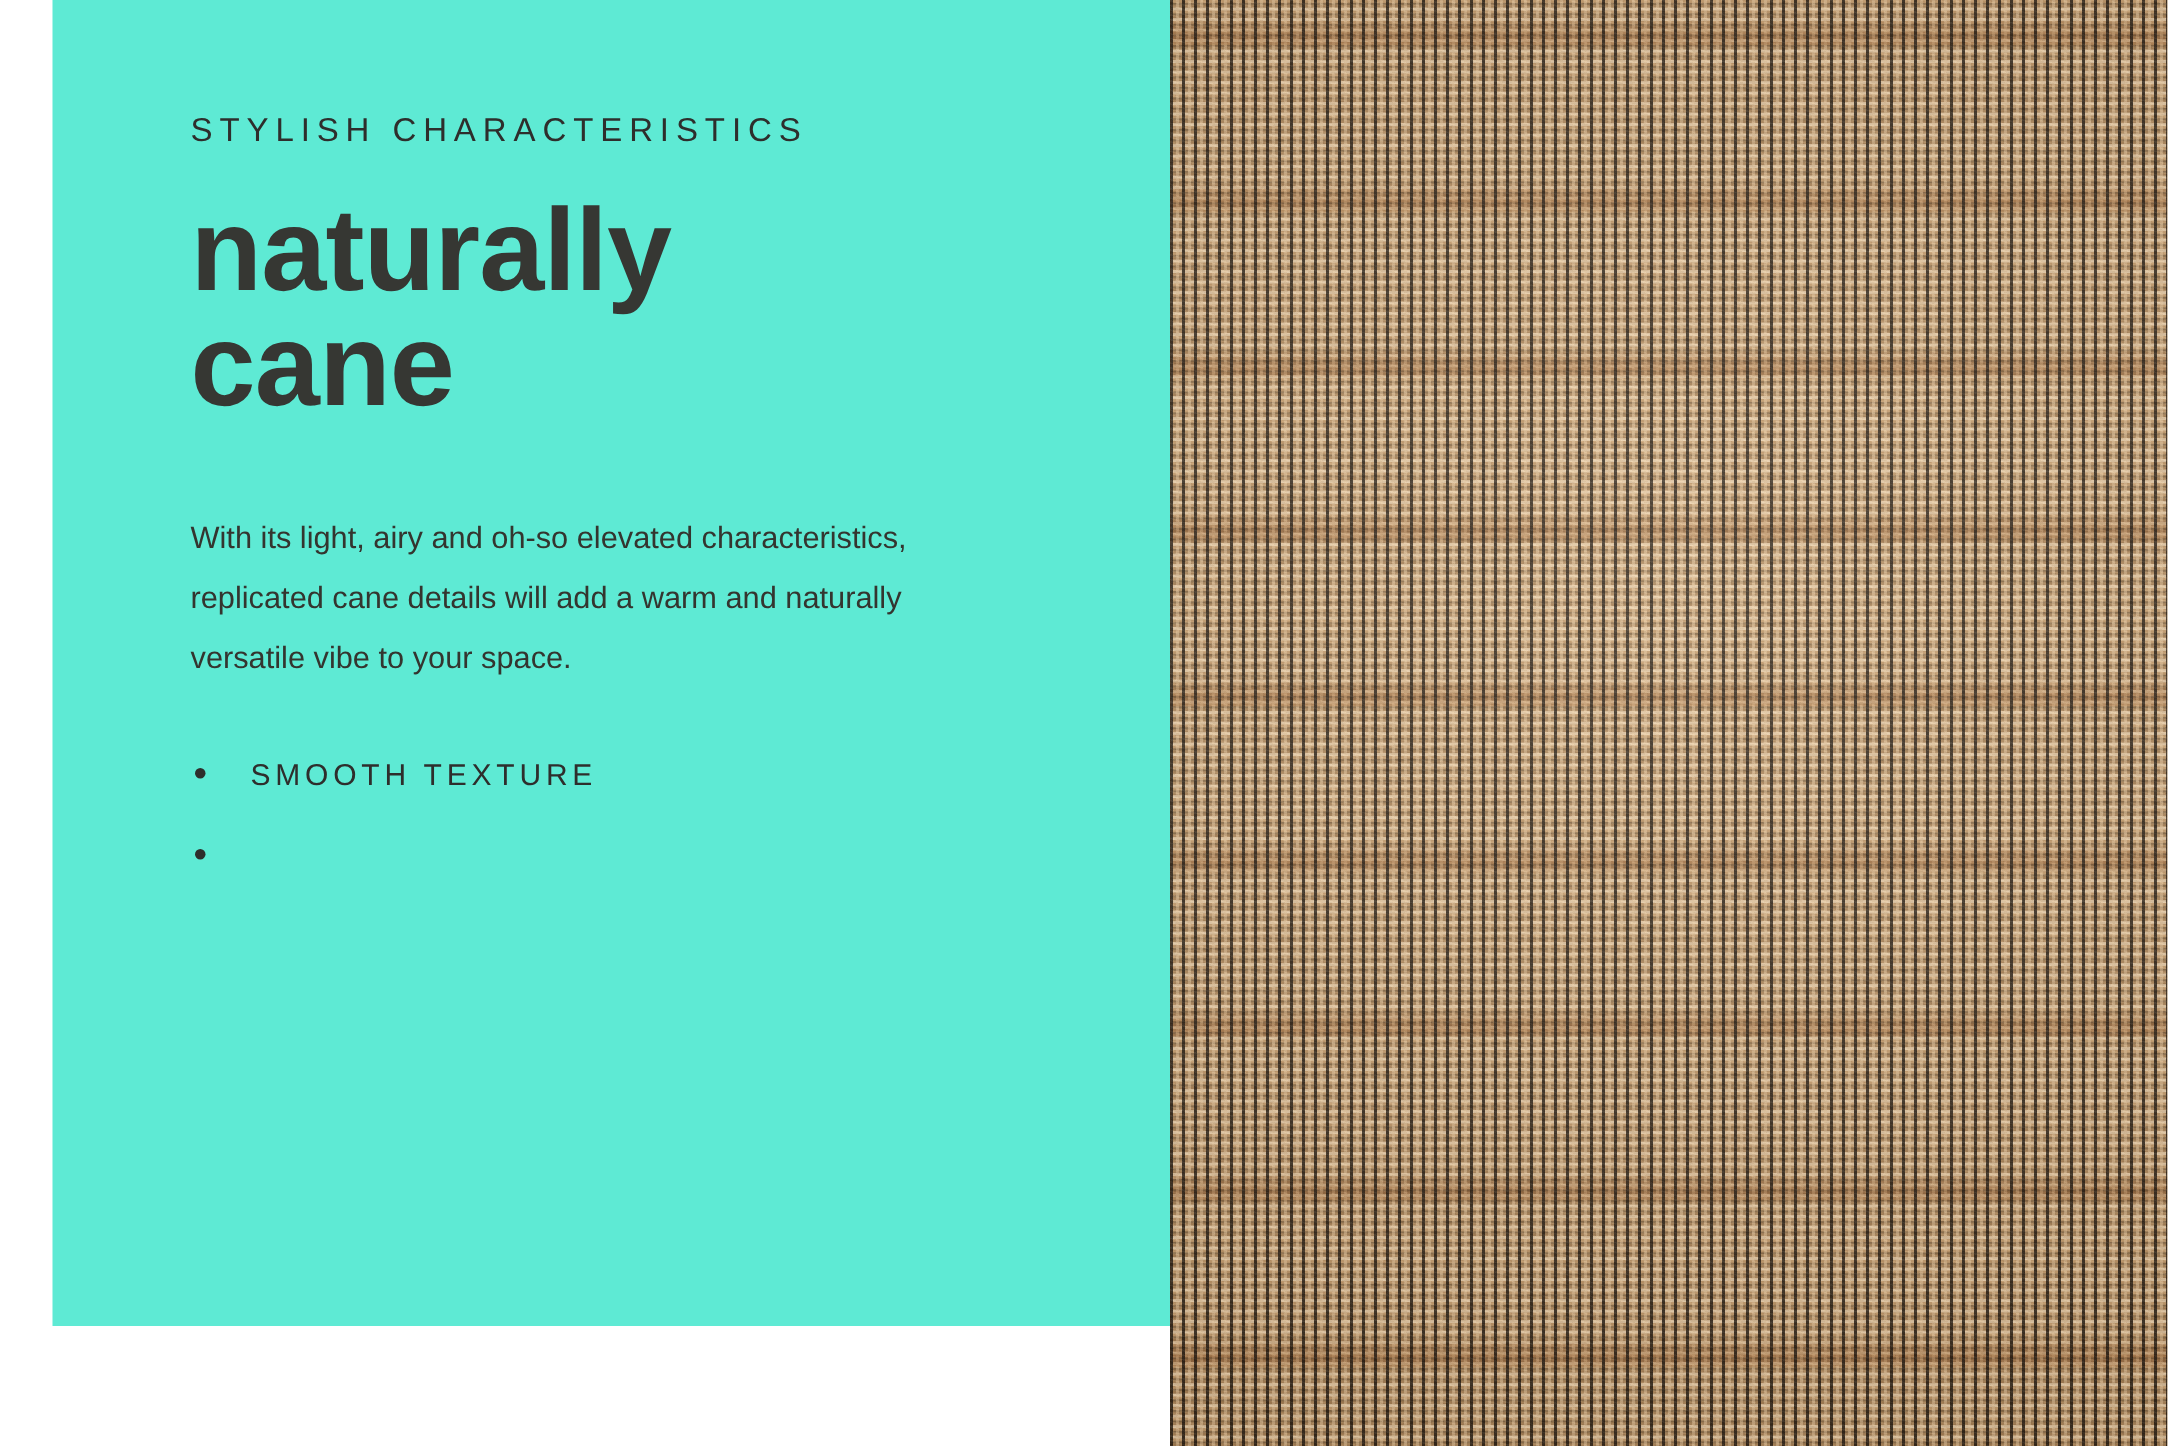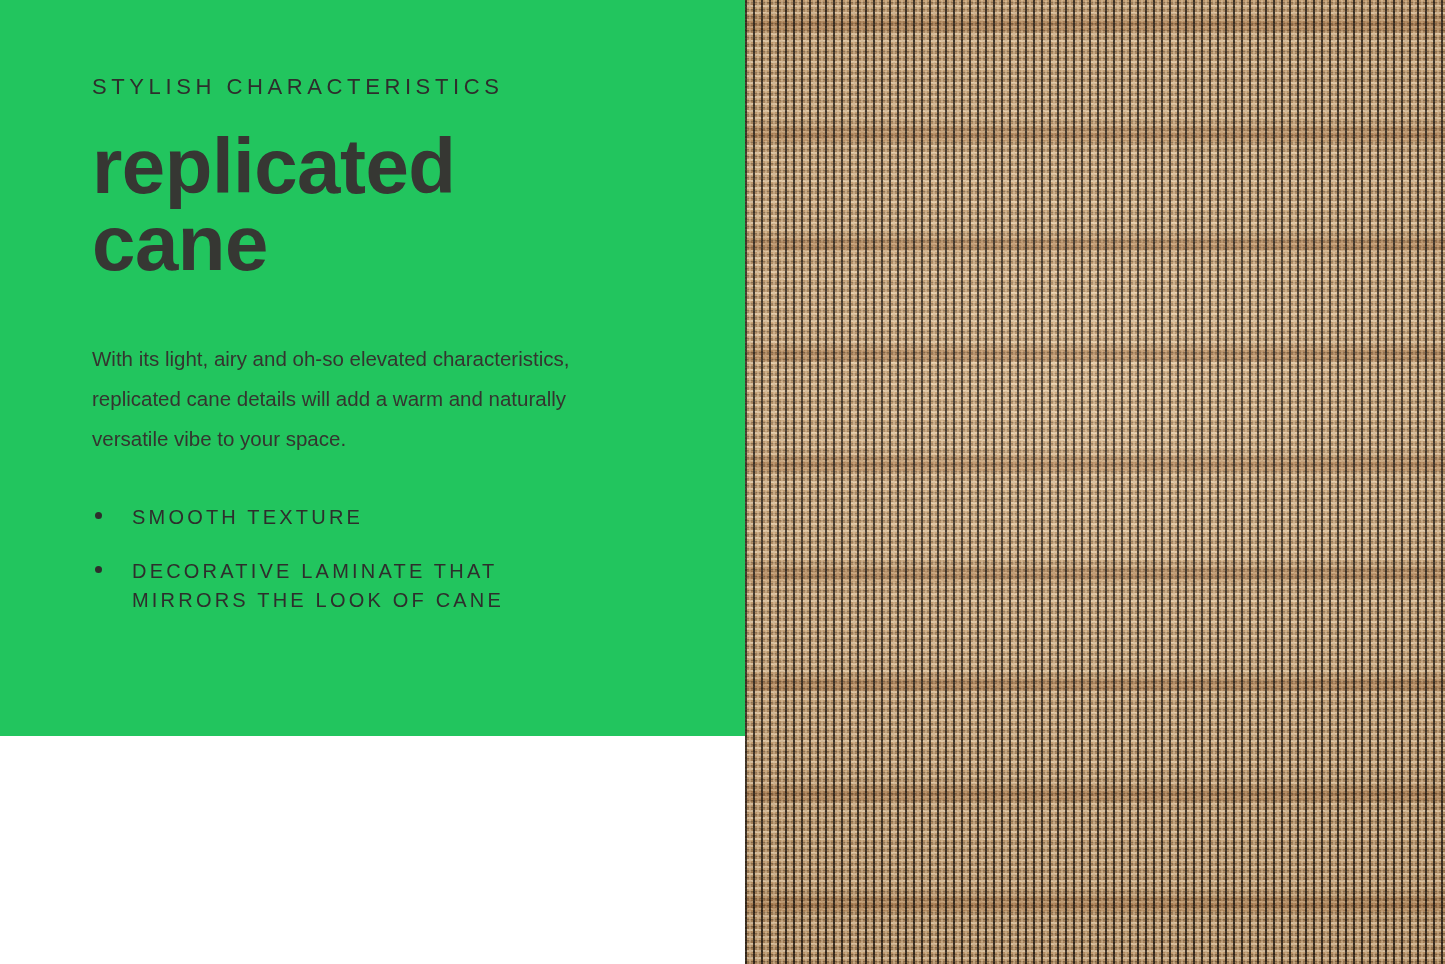--- a/index.html
+++ b/index.html
@@ -15,26 +15,27 @@
   }
   .page {
     position: relative;
     width: 1445px;
     height: 964px;
     display: flex;
     background: #ffffff;
   }
   .left-panel {
     width: 745px;
-    height: 736px;
-    background: #22c55e;
+    height: 884px;
+    background: #5eead4;
     position: relative;
     box-sizing: border-box;
     padding: 0;
     flex: 0 0 745px;
+    margin-left: 35px;
   }
   .content {
     position: absolute;
     left: 92px;
     top: 74px;
     width: 600px;
   }
   .eyebrow {
     font-family: "Liberation Sans", sans-serif;
     font-size: 22px;
@@ -160,32 +161,31 @@
 </head>
 <body>
 
 <div class="page">
 
   <div class="left-panel">
     <div class="content">
 
       <div class="eyebrow">STYLISH CHARACTERISTICS</div>
 
-      <h1 class="headline">replicated cane</h1>
+      <h1 class="headline">naturally cane</h1>
 
       <p class="body-copy">With its light, airy and oh-so elevated characteristics, replicated cane details will add a warm and naturally versatile vibe to your space.</p>
 
       <ul class="bullets">
         <li>
           <span class="dot"></span>
           <span class="txt">SMOOTH TEXTURE</span>
         </li>
         <li>
           <span class="dot"></span>
-          <span class="txt">DECORATIVE LAMINATE THAT MIRRORS THE LOOK OF CANE</span>
         </li>
       </ul>
 
     </div>
   </div>
 
   <div class="right-panel">
     <div class="weave"></div>
     <div class="weave-bands"></div>
     <div class="weave-noise"></div>

